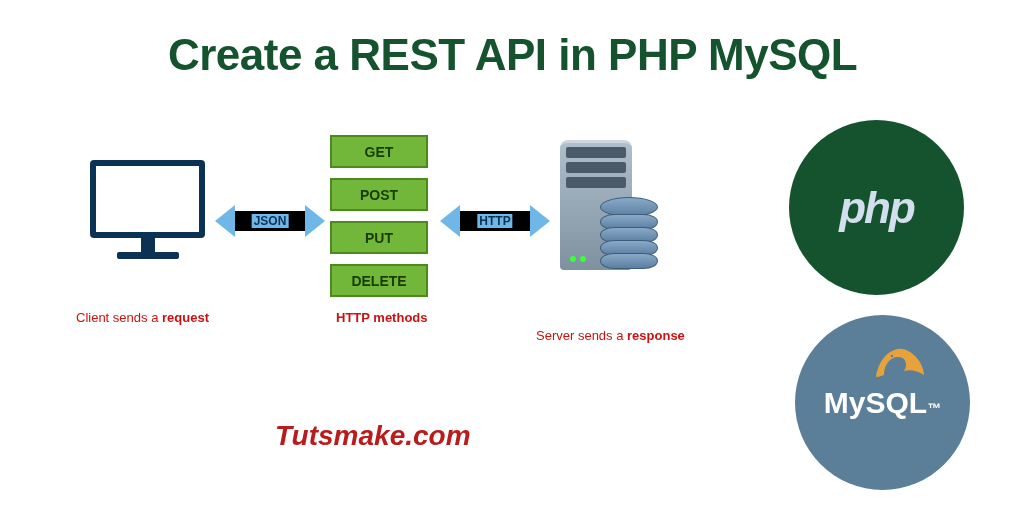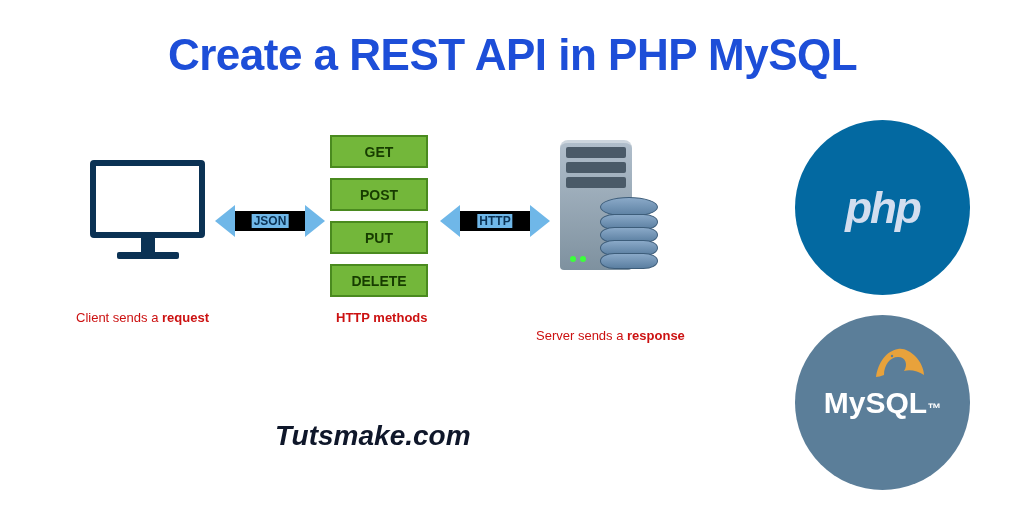--- a/index.html
+++ b/index.html
@@ -12,21 +12,21 @@
     overflow: hidden;
   }
   .title {
     position: absolute;
     top: 30px;
     left: 0;
     width: 100%;
     text-align: center;
     font-size: 44px;
     font-weight: 900;
-    color: #1d4ed8;
+    color: #14532d;
     letter-spacing: -0.5px;
   }
   .diagram {
     position: absolute;
     top: 135px;
     left: 70px;
     width: 640px;
     height: 220px;
   }
   
@@ -165,31 +165,31 @@
   .cap-client { left: 6px; top: 175px; }
   .cap-methods { left: 266px; top: 175px; font-weight: 700; }
   .cap-server { left: 466px; top: 175px; margin-top: 18px; }
   
   .brand {
     position: absolute;
     left: 275px;
     top: 420px;
     font-size: 28px;
     font-weight: 800;
-    color: #0f172a;
+    color: #b91c1c;
     font-style: italic;
   }
   
   .logo-php {
     position: absolute;
-    right: 55px;
+    right: 61px;
     top: 120px;
     width: 175px;
     height: 175px;
-    background: #0369a1;
+    background: #14532d;
     border-radius: 50%;
     display: flex;
     align-items: center;
     justify-content: center;
   }
   .logo-php-text {
     font-size: 44px;
     font-weight: 800;
     color: #d3deef;
     font-family: Arial, sans-serif;

